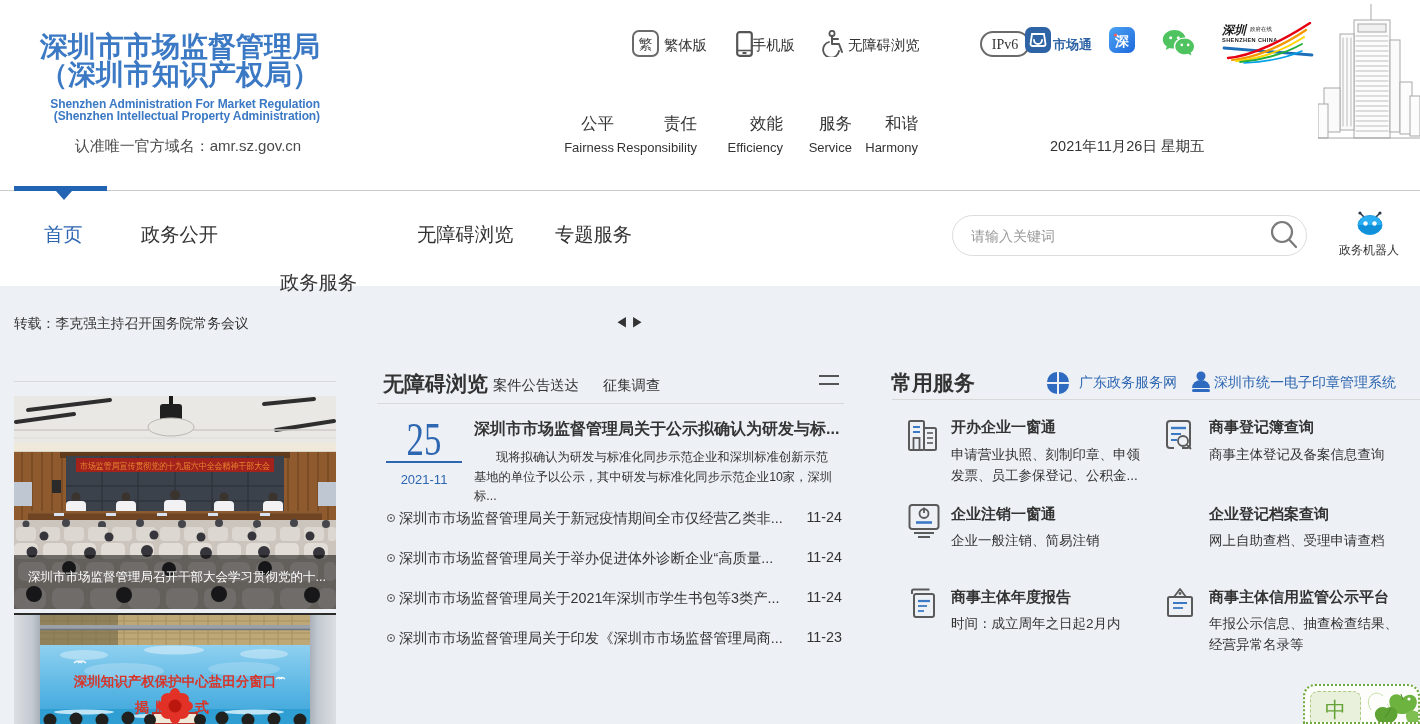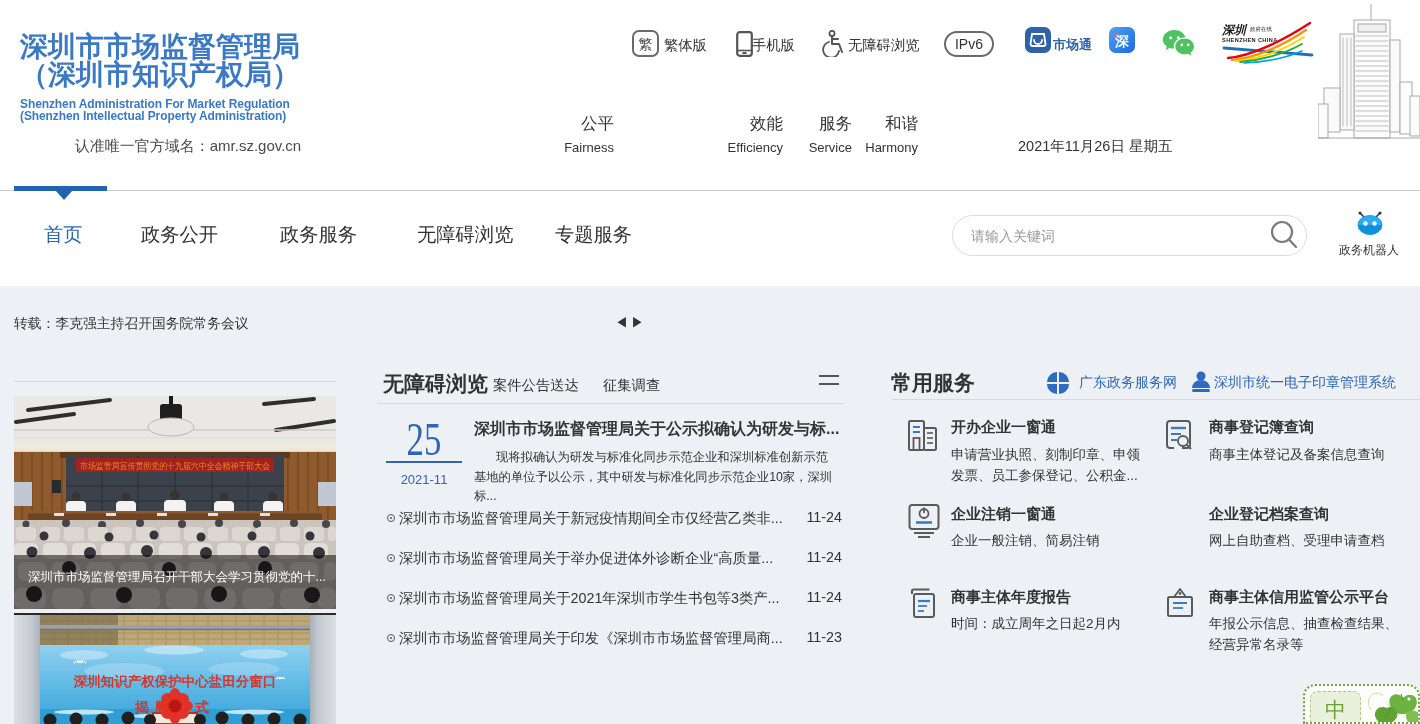--- a/index.html
+++ b/index.html
@@ -3,33 +3,33 @@
 <meta charset="utf-8">
 <title>深圳市市场监督管理局</title>
 <style>
   * { margin:0; padding:0; box-sizing:border-box; }
   html,body { background:#fff; }
   body { font-family:"Liberation Sans",sans-serif; }
   .page { position:relative; width:1420px; height:724px; overflow:hidden; background:#fff; margin:0 auto; }
   .abs { position:absolute; }
   .graybg { position:absolute; left:0; top:286px; width:1420px; height:438px; background:#EDF0F5; }
   
-  .logo { position:absolute; left:20px; top:33px; width:300px; text-align:left; color:#3B79C4; }
+  .logo { position:absolute; left:20px; top:33px; width:300px; text-align:right; color:#3B79C4; }
   .logo .cn { font-size:28px; font-weight:bold; line-height:28px; letter-spacing:0px; white-space:nowrap; }
   .logo .en { font-size:12px; font-weight:bold; letter-spacing:-0.1px; line-height:11px; white-space:nowrap; }
   .domain { position:absolute; left:38px; top:137px; width:300px; text-align:center; font-size:15px; color:#4a4a4a; }
   
   .util { position:absolute; top:31px; font-size:14.3px; color:#333; }
   .fanbox { position:absolute; left:632px; top:30px; width:27px; height:27px; border:2px solid #6a6a6a; border-radius:7px; font-size:14px; color:#444; text-align:center; line-height:24px; }
-  .ipv6 { position:absolute; left:944px; top:31px; width:50px; height:26px; border:2px solid #6a6a6a; border-radius:14px; font-size:14px; color:#333; text-align:center; line-height:23px; }
+  .ipv6 { position:absolute; left:980px; top:31px; width:50px; height:26px; border:2px solid #6a6a6a; border-radius:14px; font-size:14px; color:#333; text-align:center; line-height:23px;font-family:Liberation Serif, serif; }
   
   .val { position:absolute; width:130px; text-align:right; }
   .val .cn { font-size:16.5px; color:#333; }
   .val .en { font-size:13px; color:#333; margin-top:5px; }
-  .date { position:absolute; left:1018px; top:137px; font-size:14.5px; color:#333; }
+  .date { position:absolute; left:1050px; top:137px; font-size:14.5px; color:#333; }
   
   .hairline { position:absolute; left:0; top:190px; width:1420px; height:1px; background:#CCC; }
   .navbar-active { position:absolute; left:14px; top:186px; width:93px; height:5px; background:#2263B2; }
   .navtri { position:absolute; left:56px; top:191px; width:0; height:0; border-left:8px solid transparent; border-right:8px solid transparent; border-top:9px solid #2263B2; }
   .navitem { position:absolute; top:221px; font-size:19.3px; color:#333; }
   .search { position:absolute; left:952px; top:215px; width:355px; height:41px; background:#fff; border:1px solid #DCDCDC; border-radius:21px; }
   .search .ph { position:absolute; left:18px; top:12px; font-size:14px; color:#999; }
   .robot-label { position:absolute; left:1339px; top:242px; font-size:12px; color:#333;font-family:Liberation Mono, monospace; }
   
   .ticker { position:absolute; left:14px; top:315px; font-size:13.8px; color:#333; }
@@ -167,40 +167,44 @@
       <rect x="82" y="78" width="12" height="52" fill="#FCFCFC"></rect>
       <rect x="92" y="92" width="10" height="40" fill="#FCFCFC"></rect>
       <line x1="0" y1="134" x2="102" y2="134"></line>
     </g>
   </svg>
 
   <div class="val" style="left:484px; top:113px;">
       <div class="cn">公平</div>
       <div class="en">Fairness</div>
     </div>
+  <div class="val" style="left:567px; top:113px;">
+      <div class="cn">责任</div>
+      <div class="en">Responsibility</div>
+    </div>
   <div class="val" style="left:653px; top:113px;">
       <div class="cn">效能</div>
       <div class="en">Efficiency</div>
     </div>
   <div class="val" style="left:722px; top:113px;">
       <div class="cn">服务</div>
       <div class="en">Service</div>
     </div>
   <div class="val" style="left:788px; top:113px;">
       <div class="cn">和谐</div>
       <div class="en">Harmony</div>
     </div>
   <div class="date">2021年11月26日 星期五</div>
 
   <div class="hairline"></div>
   <div class="navbar-active"></div>
   <div class="navtri"></div>
   <div class="navitem" style="left:44px; color:#2D66B1;">首页</div>
   <div class="navitem" style="left:141px;">政务公开</div>
-  <div class="navitem" style="left:280px;">政务服务</div>
+  <div class="navitem" style="left:280px;margin-top:48px;">政务服务</div>
   <div class="navitem" style="left:417px;">无障碍浏览</div>
   <div class="navitem" style="left:555px;">专题服务</div>
   <div class="search">
       <span class="ph">请输入关键词</span>
     </div>
   <svg class="abs" style="left:1267px; top:219px;" width="34" height="32" viewBox="0 0 34 32">
     <circle cx="15" cy="13" r="10" fill="none" stroke="#7a7a7a" stroke-width="2.2"></circle>
     <line x1="22.5" y1="21" x2="29" y2="28" stroke="#7a7a7a" stroke-width="2.2" stroke-linecap="round"></line>
   </svg>
   <svg class="abs" style="left:1355px; top:211px;" width="30" height="28" viewBox="0 0 30 28">

